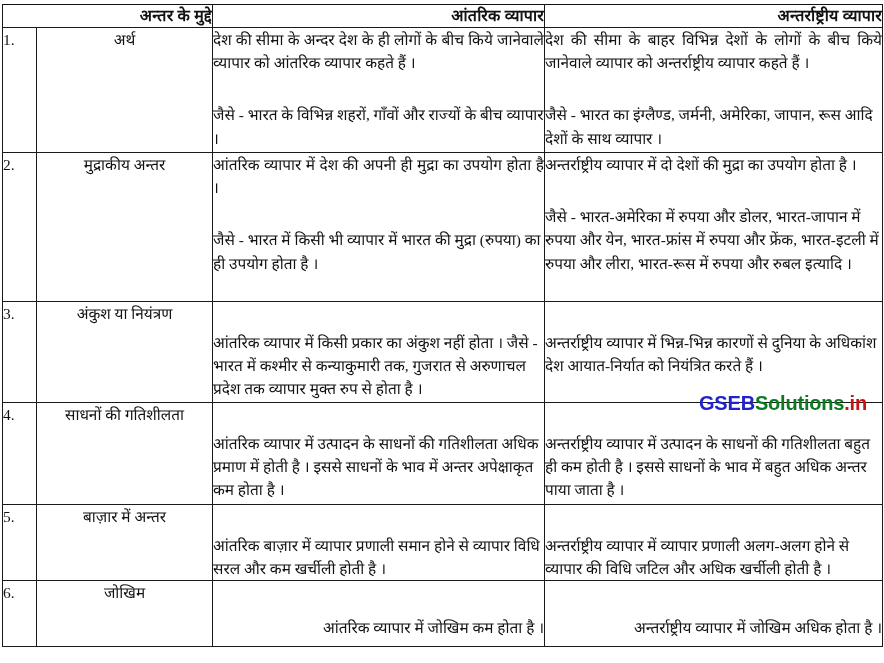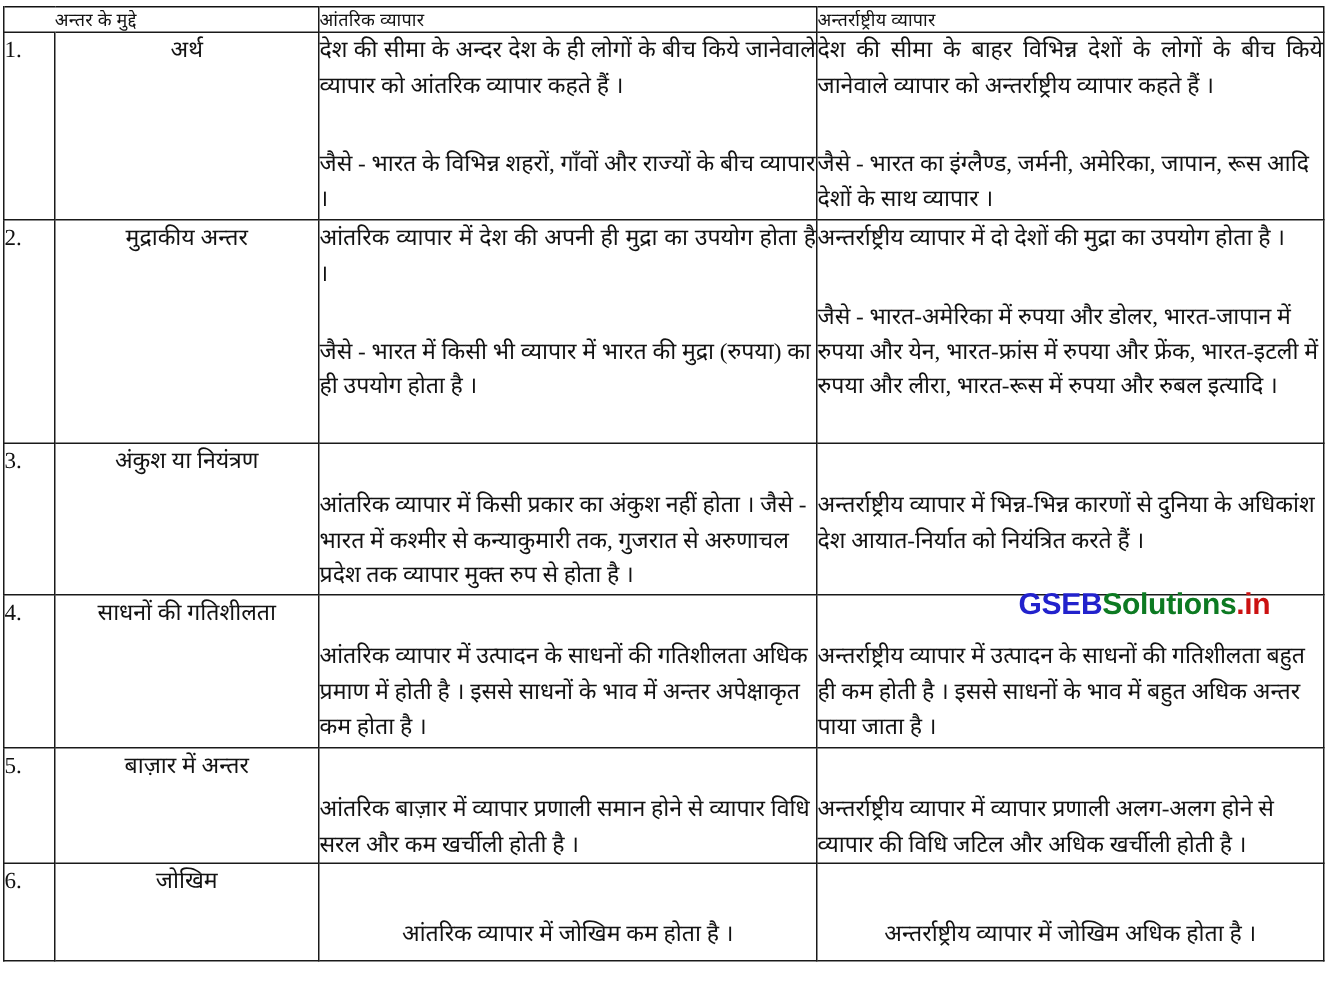--- a/index.html
+++ b/index.html
@@ -48,25 +48,25 @@
 
   
   table.compare {
     border-top: 1.6px solid #111;
     border-bottom: 1.6px solid #111;
   }
   table.compare th { border-top: none; }
 
   
   thead th {
-    text-align: left;
-    font-size: 12px;
+    text-align: right;
+    font-size: 16px;
     line-height: 1.35;
     padding: 7px 4px 8px 4px;
-    font-weight: 400;
+    font-weight: 700;
     letter-spacing: .2px;
   }
   thead th.h-sn { border-right: none; }
   thead th.h-topic { border-left: none; }
 
   
   tbody td {
     font-size: 15.4px;
     line-height: 1.52;
   }
@@ -91,34 +91,34 @@
     margin: 0;
   }
   td.body-cell p + p {
     margin-top: 0px;
   }
   
   td.body-cell p:last-child { text-align: left; margin-top: 29px; }
 
   
   tr.short td.body-cell { padding-top: 6px; padding-bottom: 6px; }
-  tr.short td.body-cell p { text-align: center; }
+  tr.short td.body-cell p { text-align: right; }
 
   
   tr.r1 td { height: 124px; }
   tr.r2 td { height: 148px; }
   tr.r3 td { height: 100px; }
   tr.r4 td { height: 101px; }
   tr.r5 td { height: 73px; }
   tr.r6 td { height: 27px; }
 
   
   .watermark {
     position: absolute;
-    left: 679px;
+    left: 699px;
     top: 392px;
     font-family: "Liberation Sans", "DejaVu Sans", sans-serif;
     font-weight: bold;
     font-size: 20px;
     letter-spacing: -0.2px;
     white-space: nowrap;
     pointer-events: none;
     user-select: none;
   }
   .wm-a { color: #2222cc; }

